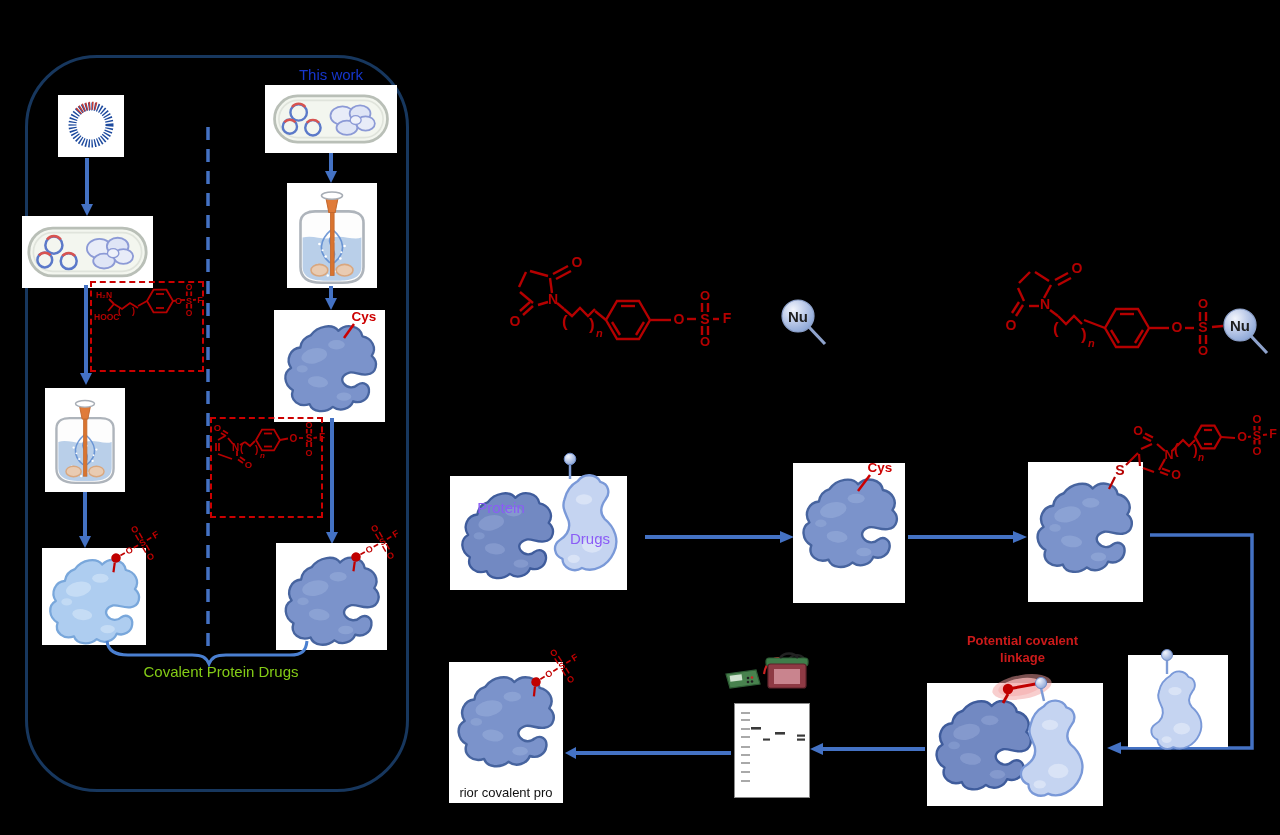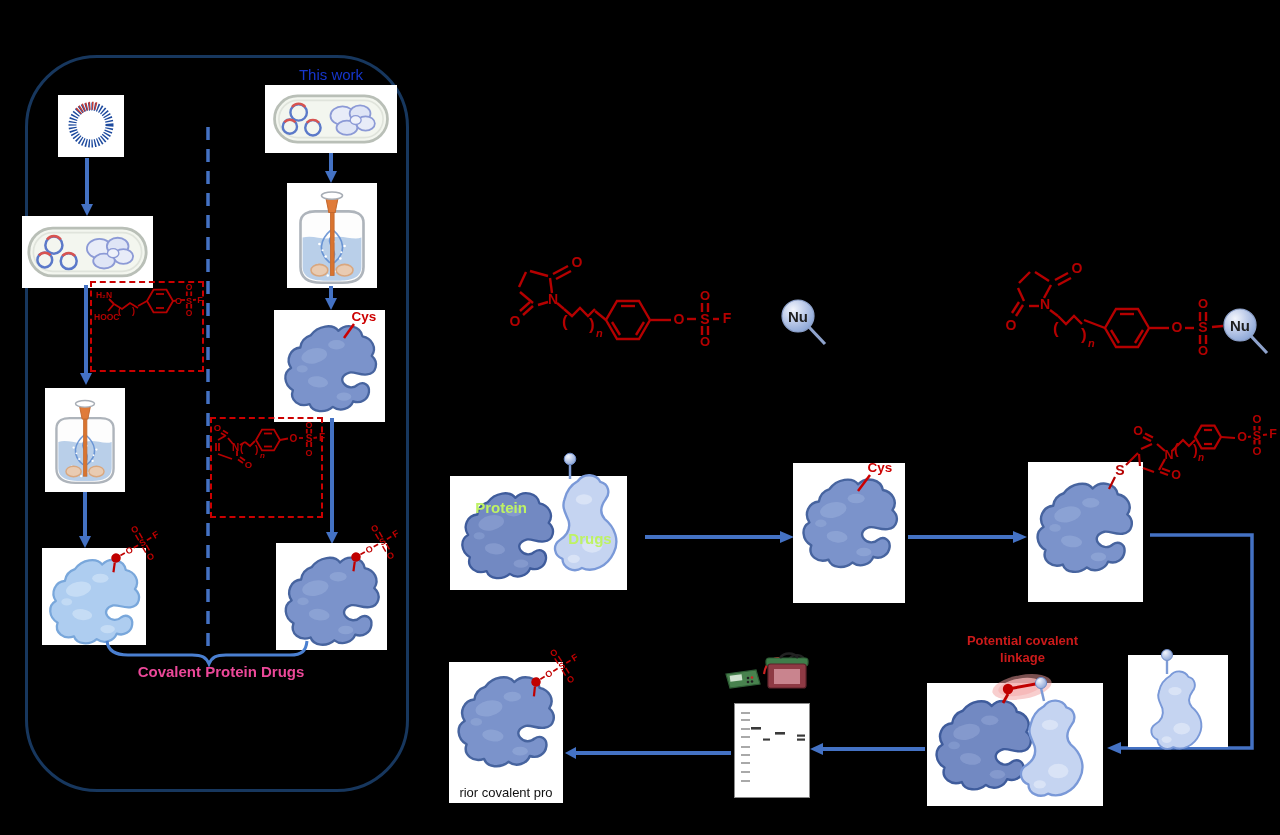--- a/index.html
+++ b/index.html
@@ -5,23 +5,23 @@
   html,body{margin:0;padding:0;background:#000;}
   #canvas{position:relative;width:1280px;height:835px;background:#000;overflow:hidden;
           font-family:"Liberation Sans", sans-serif;}
   .abs{position:absolute;}
   .box{position:absolute;background:#ffffff;}
   svg{overflow:visible;}
   .panel{position:absolute;left:25px;top:55px;width:378px;height:731px;
          border:3.5px solid #17375e;border-radius:72px;background:transparent;}
   .lbl{position:absolute;text-align:center;}
   .blue-label{color:#1636cc;font-weight:normal;font-size:15px;}
-  .red-label{color:#ec4899;font-weight:bold;font-size:15px;}
+  .red-label{color:#84cc16;font-weight:normal;font-size:15px;}
   .red-label-sm{color:#cc1a1a;font-weight:bold;font-size:13px;line-height:17px;}
-  .black-label{color:#bef264;font-weight:bold;font-size:15px;}
+  .black-label{color:#8b5cf6;font-weight:normal;font-size:15px;}
   .fragment{color:#111;font-size:13px;font-weight:normal;}
   .chemtxt{font-weight:bold;fill:#b50000;}
 </style>
 </head>
 <body>
 
 <div id="canvas">
 
   <svg width="0" height="0" class="abs" aria-hidden="true">
     <defs>

